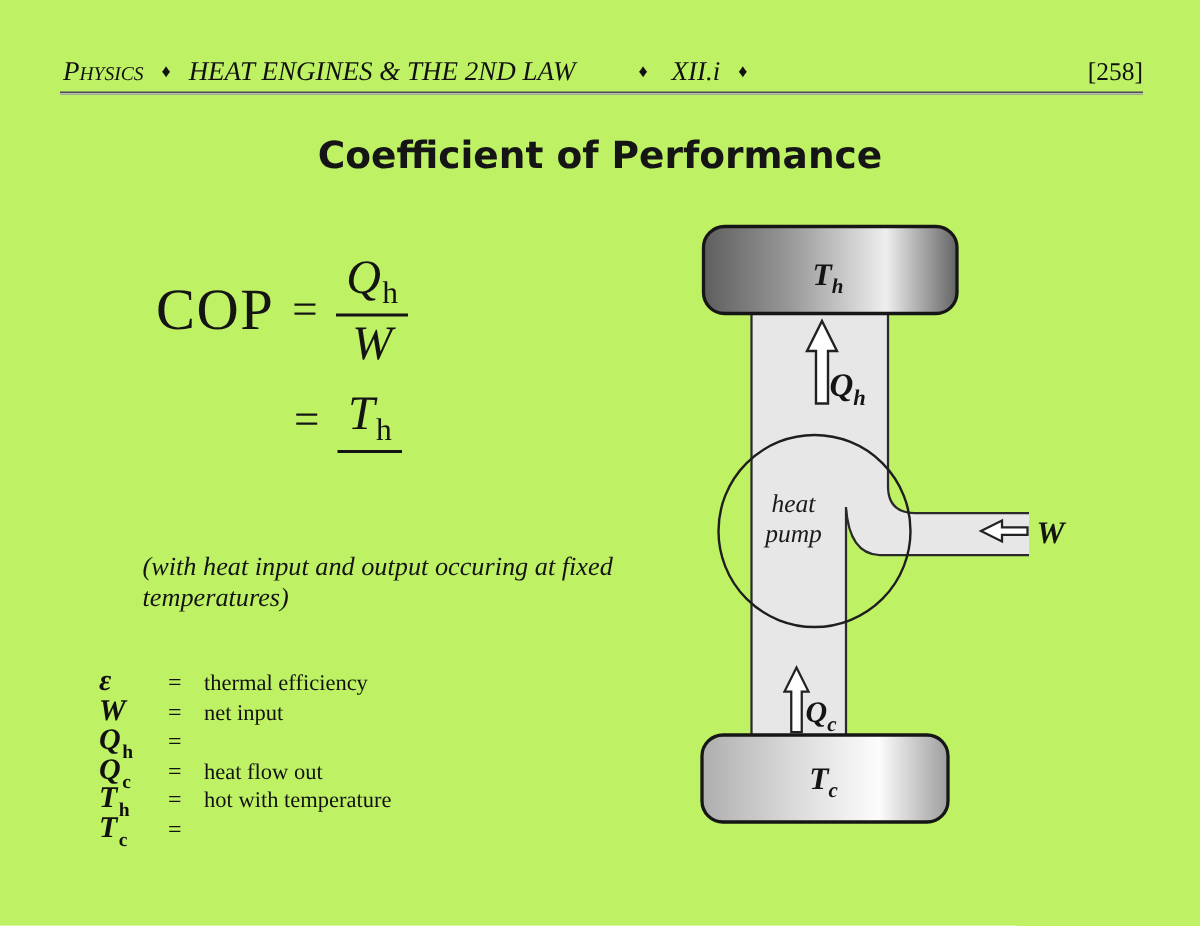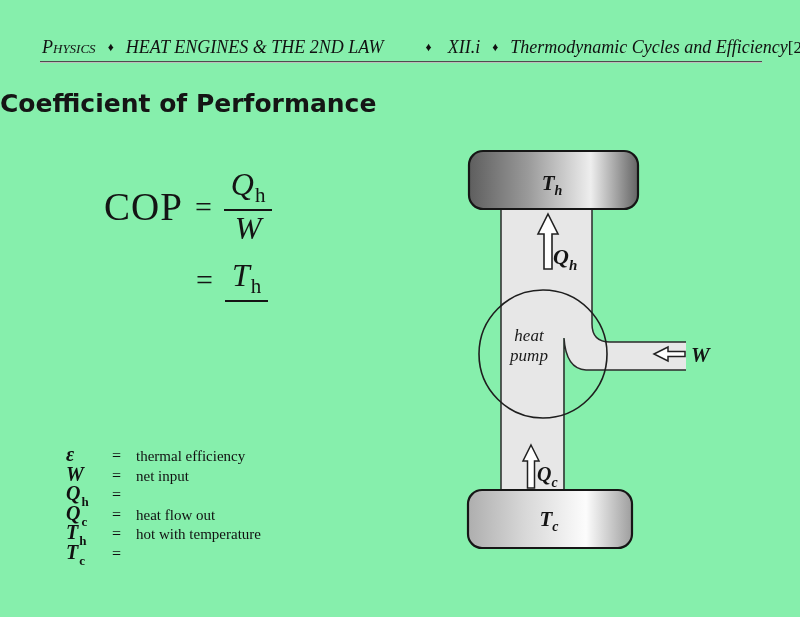--- a/index.html
+++ b/index.html
@@ -1,18 +1,18 @@
 <!DOCTYPE html>
 <html><head>
 <meta charset="utf-8">
 <style>
   * { margin:0; padding:0; box-sizing:border-box; }
   body { background:#fff; }
   .page {
-    position:relative; width:800px; height:617px; background:#86efac;
+    position:relative; width:800px; height:617px; background:#bef264;
     font-family:"Liberation Serif","DejaVu Serif",serif; color:#111; overflow:hidden;
   }
 
   
   .header {
     position:absolute; top:37px; left:42px; right:38px;
     display:flex; align-items:baseline; font-size:18px; font-style:italic; white-space:nowrap;
   }
   .hdr-subject { font-variant:small-caps; }
   .hdr-sep { font-style:normal; font-size:12px; align-self:center; }
@@ -21,21 +21,21 @@
   .sep3 { margin:0 12px; }
   .hdr-spacer { flex:1; }
   .hdr-pageref { font-style:normal; font-size:17px; }
   .header-rule {
     position:absolute; top:61px; left:40px; right:38px; height:2px;
     background:#4d4d4d; border-bottom:1px solid #bdbdbd;
   }
 
   
   .title {
-    position:absolute; top:89px; left:0; width:100%; 
+    position:absolute; top:89px; left:0; width:100%; text-align:center;
     font-family:"DejaVu Sans","Liberation Sans",sans-serif; font-weight:bold; font-size:25px; color:#151515;
   }
 
   
   .eq-line { position:absolute; display:flex; align-items:center; color:#141414; }
   .eq1 { left:104px; top:167px; }
   .eq2 { left:184px; top:258px; }
   .eq-lhs { font-size:39px; letter-spacing:1px; }
   .eq-eq { font-size:30px; margin:0 12px; }
   .frac { display:inline-flex; flex-direction:column; align-items:center; }
@@ -69,21 +69,20 @@
 
 <div class="page">
 
   <div class="header">
     <span class="hdr-subject">Physics</span>
     <span class="hdr-sep sep1">♦</span>
     <span class="hdr-course">HEAT ENGINES &amp; THE 2ND LAW</span>
     <span class="hdr-sep sep2">♦</span>
     <span class="hdr-section">XII.i</span>
     <span class="hdr-sep sep3">♦</span>
-    <span class="hdr-topic">Thermodynamic Cycles and Efficiency</span>
     <span class="hdr-spacer"></span>
     <span class="hdr-pageref">[258]</span>
   </div>
   <div class="header-rule"></div>
 
   <div class="title">Coefficient of Performance</div>
 
   <div class="eq-line eq1">
     <span class="eq-lhs">COP</span>
     <span class="eq-eq">=</span>
@@ -93,20 +92,21 @@
     </span>
   </div>
 
   <div class="eq-line eq2">
     <span class="eq-eq">=</span>
     <span class="frac">
       <span class="num"><span class="mvar">T</span><span class="msub">h</span></span>
     </span>
   </div>
 
+  <div class="eq-note">(with heat input and output occuring at fixed temperatures)</div>
 
   <div class="legend">
     <div class="legend-row">
       <span class="legend-sym"><span>ε</span><span class="msub"></span></span>
       <span class="legend-eq">=</span>
       <span class="legend-desc">thermal efficiency</span>
     </div>
     <div class="legend-row">
       <span class="legend-sym"><span>W</span><span class="msub"></span></span>
       <span class="legend-eq">=</span>

